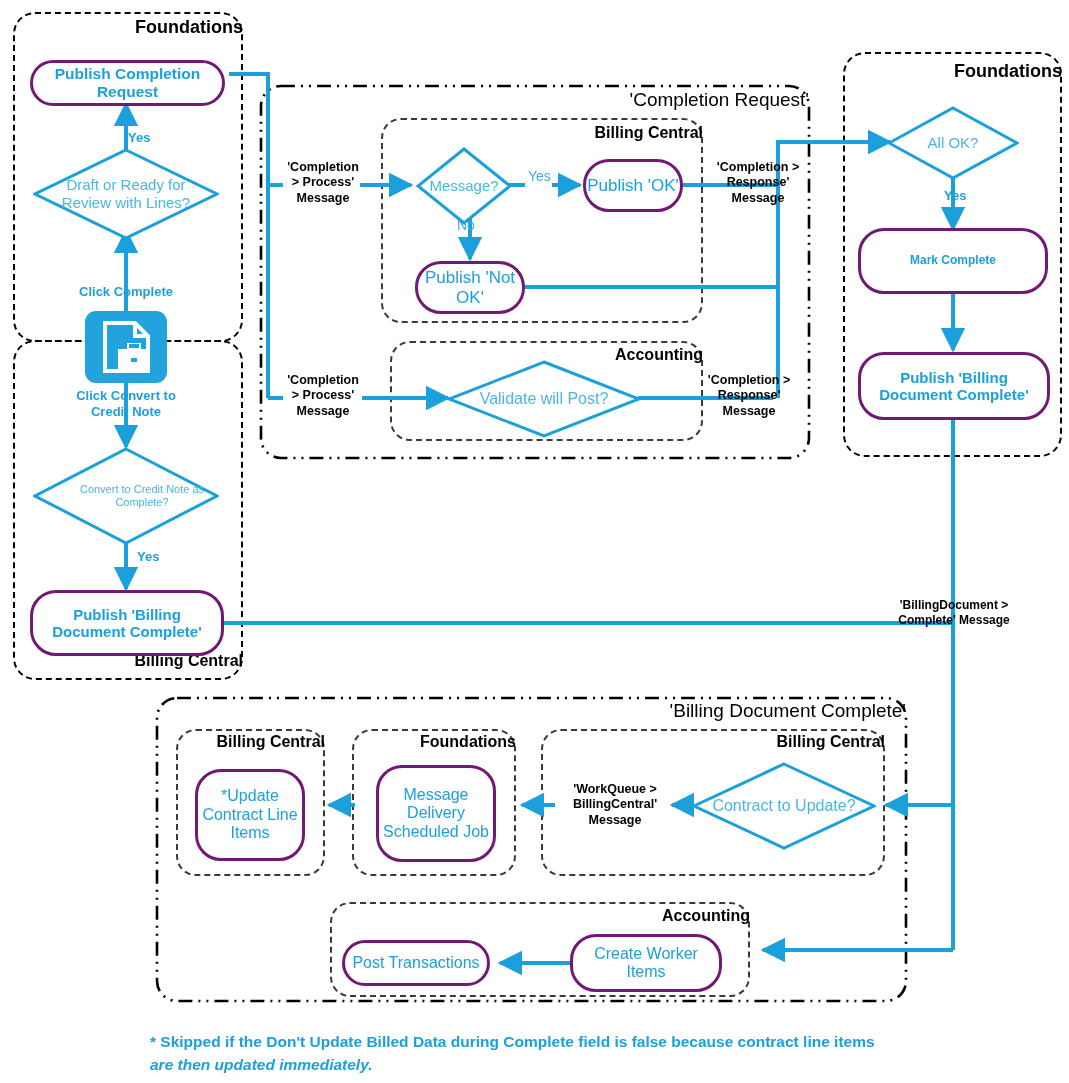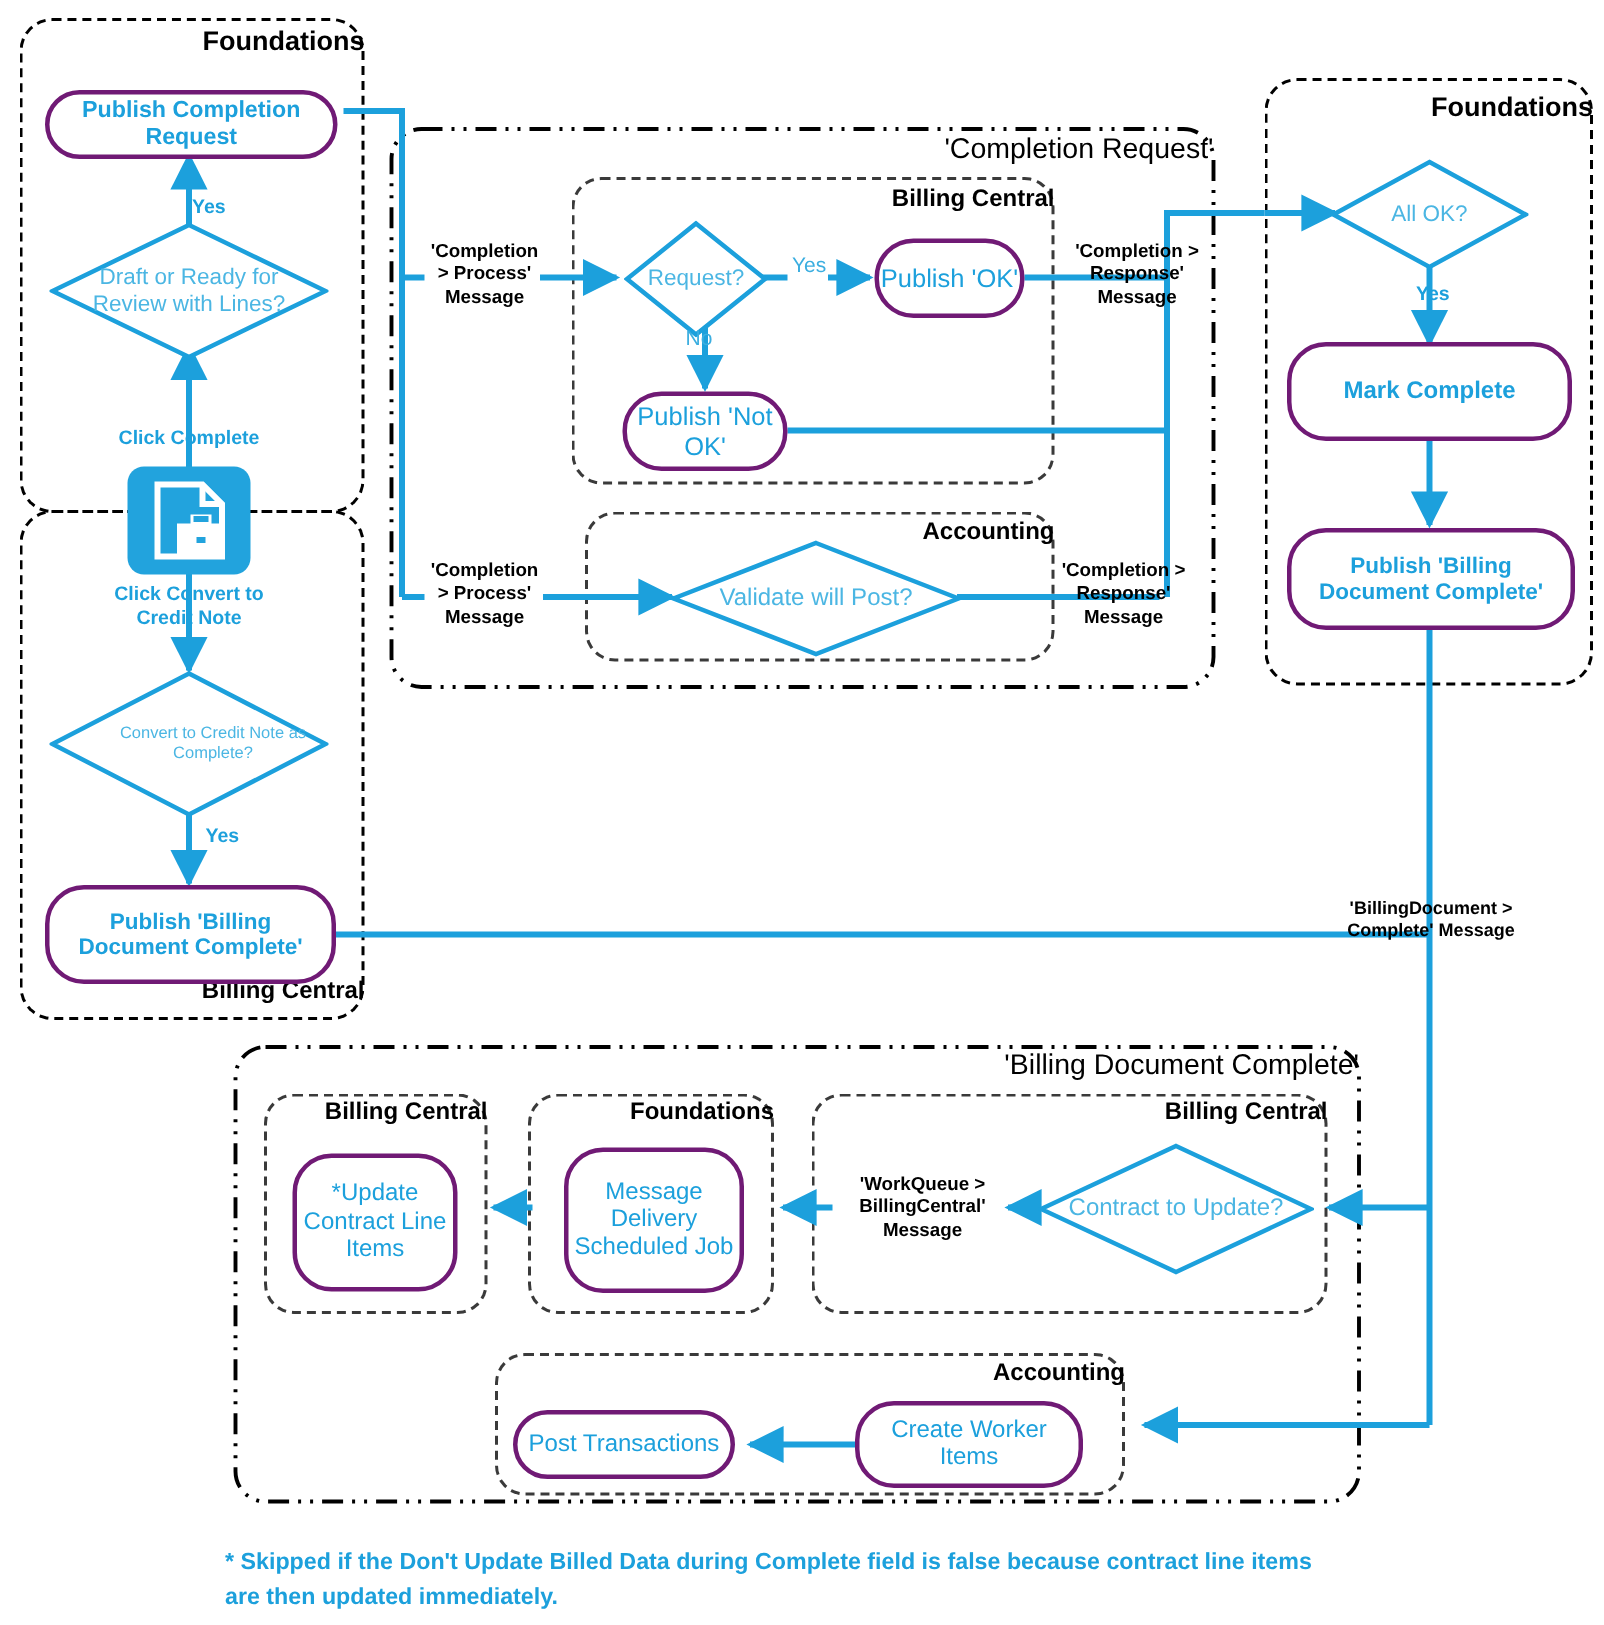--- a/index.html
+++ b/index.html
@@ -153,21 +153,21 @@
     <svg width="186" height="98">
         <polygon points="93,2 184,49 93,96 2,49" fill="#fff" stroke="#1CA0DC" stroke-width="3"></polygon>
       </svg>
     <div class="dtext" style="font-size:11px;width:140px;margin-left:32px;">Convert to Credit Note as Complete?</div>
   </div>
 
   <div class="node diamond" style="left:416px;top:147px;width:96px;height:78px;">
     <svg width="96" height="78">
         <polygon points="48,2 94,39 48,76 2,39" fill="#fff" stroke="#1CA0DC" stroke-width="3"></polygon>
       </svg>
-    <div class="dtext" style="font-size:15px;width:92px;">Request?</div>
+    <div class="dtext" style="font-size:15px;width:92px;">Message?</div>
   </div>
 
   <div class="node diamond" style="left:447px;top:360px;width:194px;height:78px;">
     <svg width="194" height="78">
         <polygon points="97,2 192,39 97,76 2,39" fill="#fff" stroke="#1CA0DC" stroke-width="3"></polygon>
       </svg>
     <div class="dtext" style="font-size:16px;width:180px;">Validate will Post?</div>
   </div>
 
   <div class="node diamond" style="left:887px;top:106px;width:132px;height:74px;">
@@ -193,21 +193,21 @@
   </div>
 
   <div class="node proc" style="left:415px;top:261px;width:110px;height:53px;font-size:17px;">
     <span>Publish 'Not OK'</span>
   </div>
 
   <div class="node proc" style="left:583px;top:159px;width:100px;height:53px;font-size:17px;">
     <span>Publish 'OK'</span>
   </div>
 
-  <div class="node proc bold" style="left:858px;top:228px;width:190px;height:66px;font-size:16px;">
+  <div class="node proc bold" style="left:858px;top:228px;width:190px;height:66px;font-size:12px;">
     <span>Mark Complete</span>
   </div>
 
   <div class="node proc bold" style="left:858px;top:352px;width:192px;height:68px;font-size:15px;padding:0 3px;">
     <span>Publish 'Billing Document Complete'</span>
   </div>
 
   <div class="node proc" style="left:195px;top:769px;width:110px;height:92px;font-size:16px;">
     <span>*Update Contract Line Items</span>
   </div>
@@ -257,15 +257,15 @@
 
   <div class="yn light" style="left:457px;top:217px;font-size:14px;font-weight:normal;color:#3BAEE0;">No</div>
 
   <div class="yn" style="left:944px;top:188px;">Yes</div>
 
   <div class="lbl" style="left:884px;top:598px;width:140px;font-size:12px;">'BillingDocument &gt; Complete' Message</div>
 
   <div class="lbl" style="left:556px;top:782px;width:118px;font-size:12.5px;">'WorkQueue &gt; BillingCentral' Message</div>
 
   <div class="footnote" style="left:150px;top:1031px;width:830px;">* Skipped if the Don't Update Billed Data during Complete field is false because contract line items</div>
-  <div class="footnote" style="left:150px;top:1054px;width:830px;">are then updated immediately.</div>
+  <div class="footnote" style="left:150px;top:1054px;width:830px;font-style:italic;">are then updated immediately.</div>
 
 </div>
 
 </body></html>

